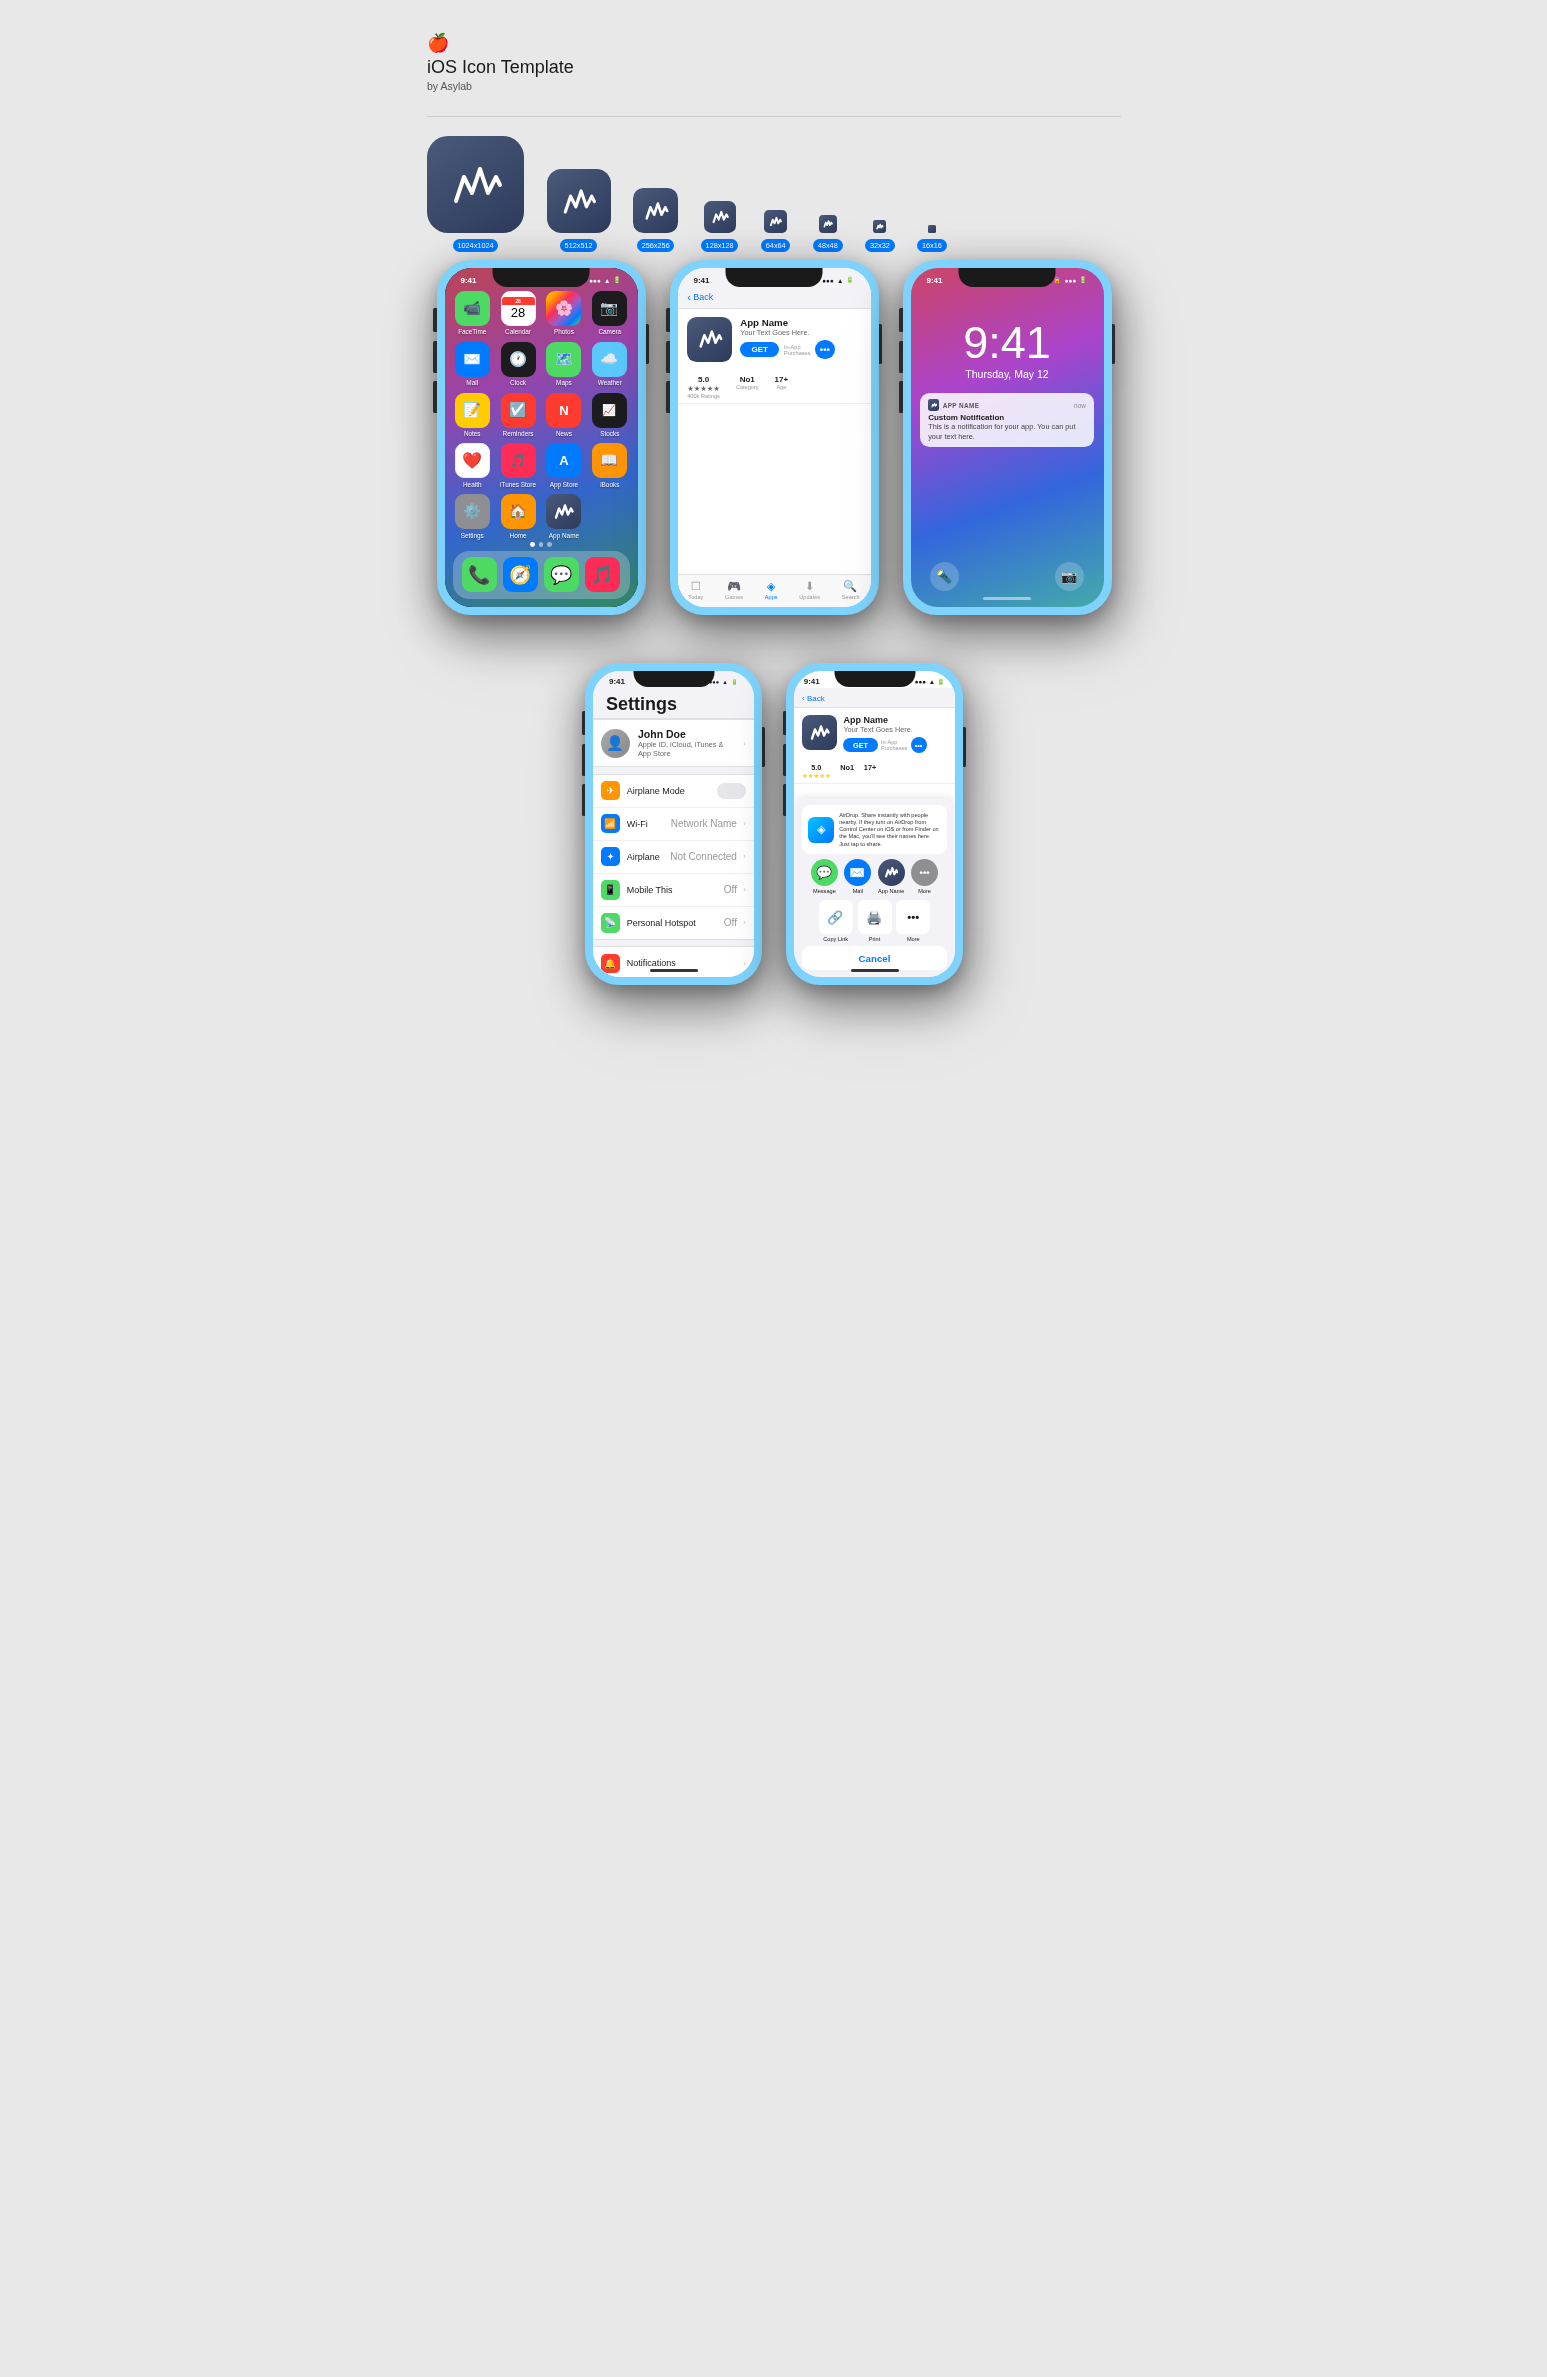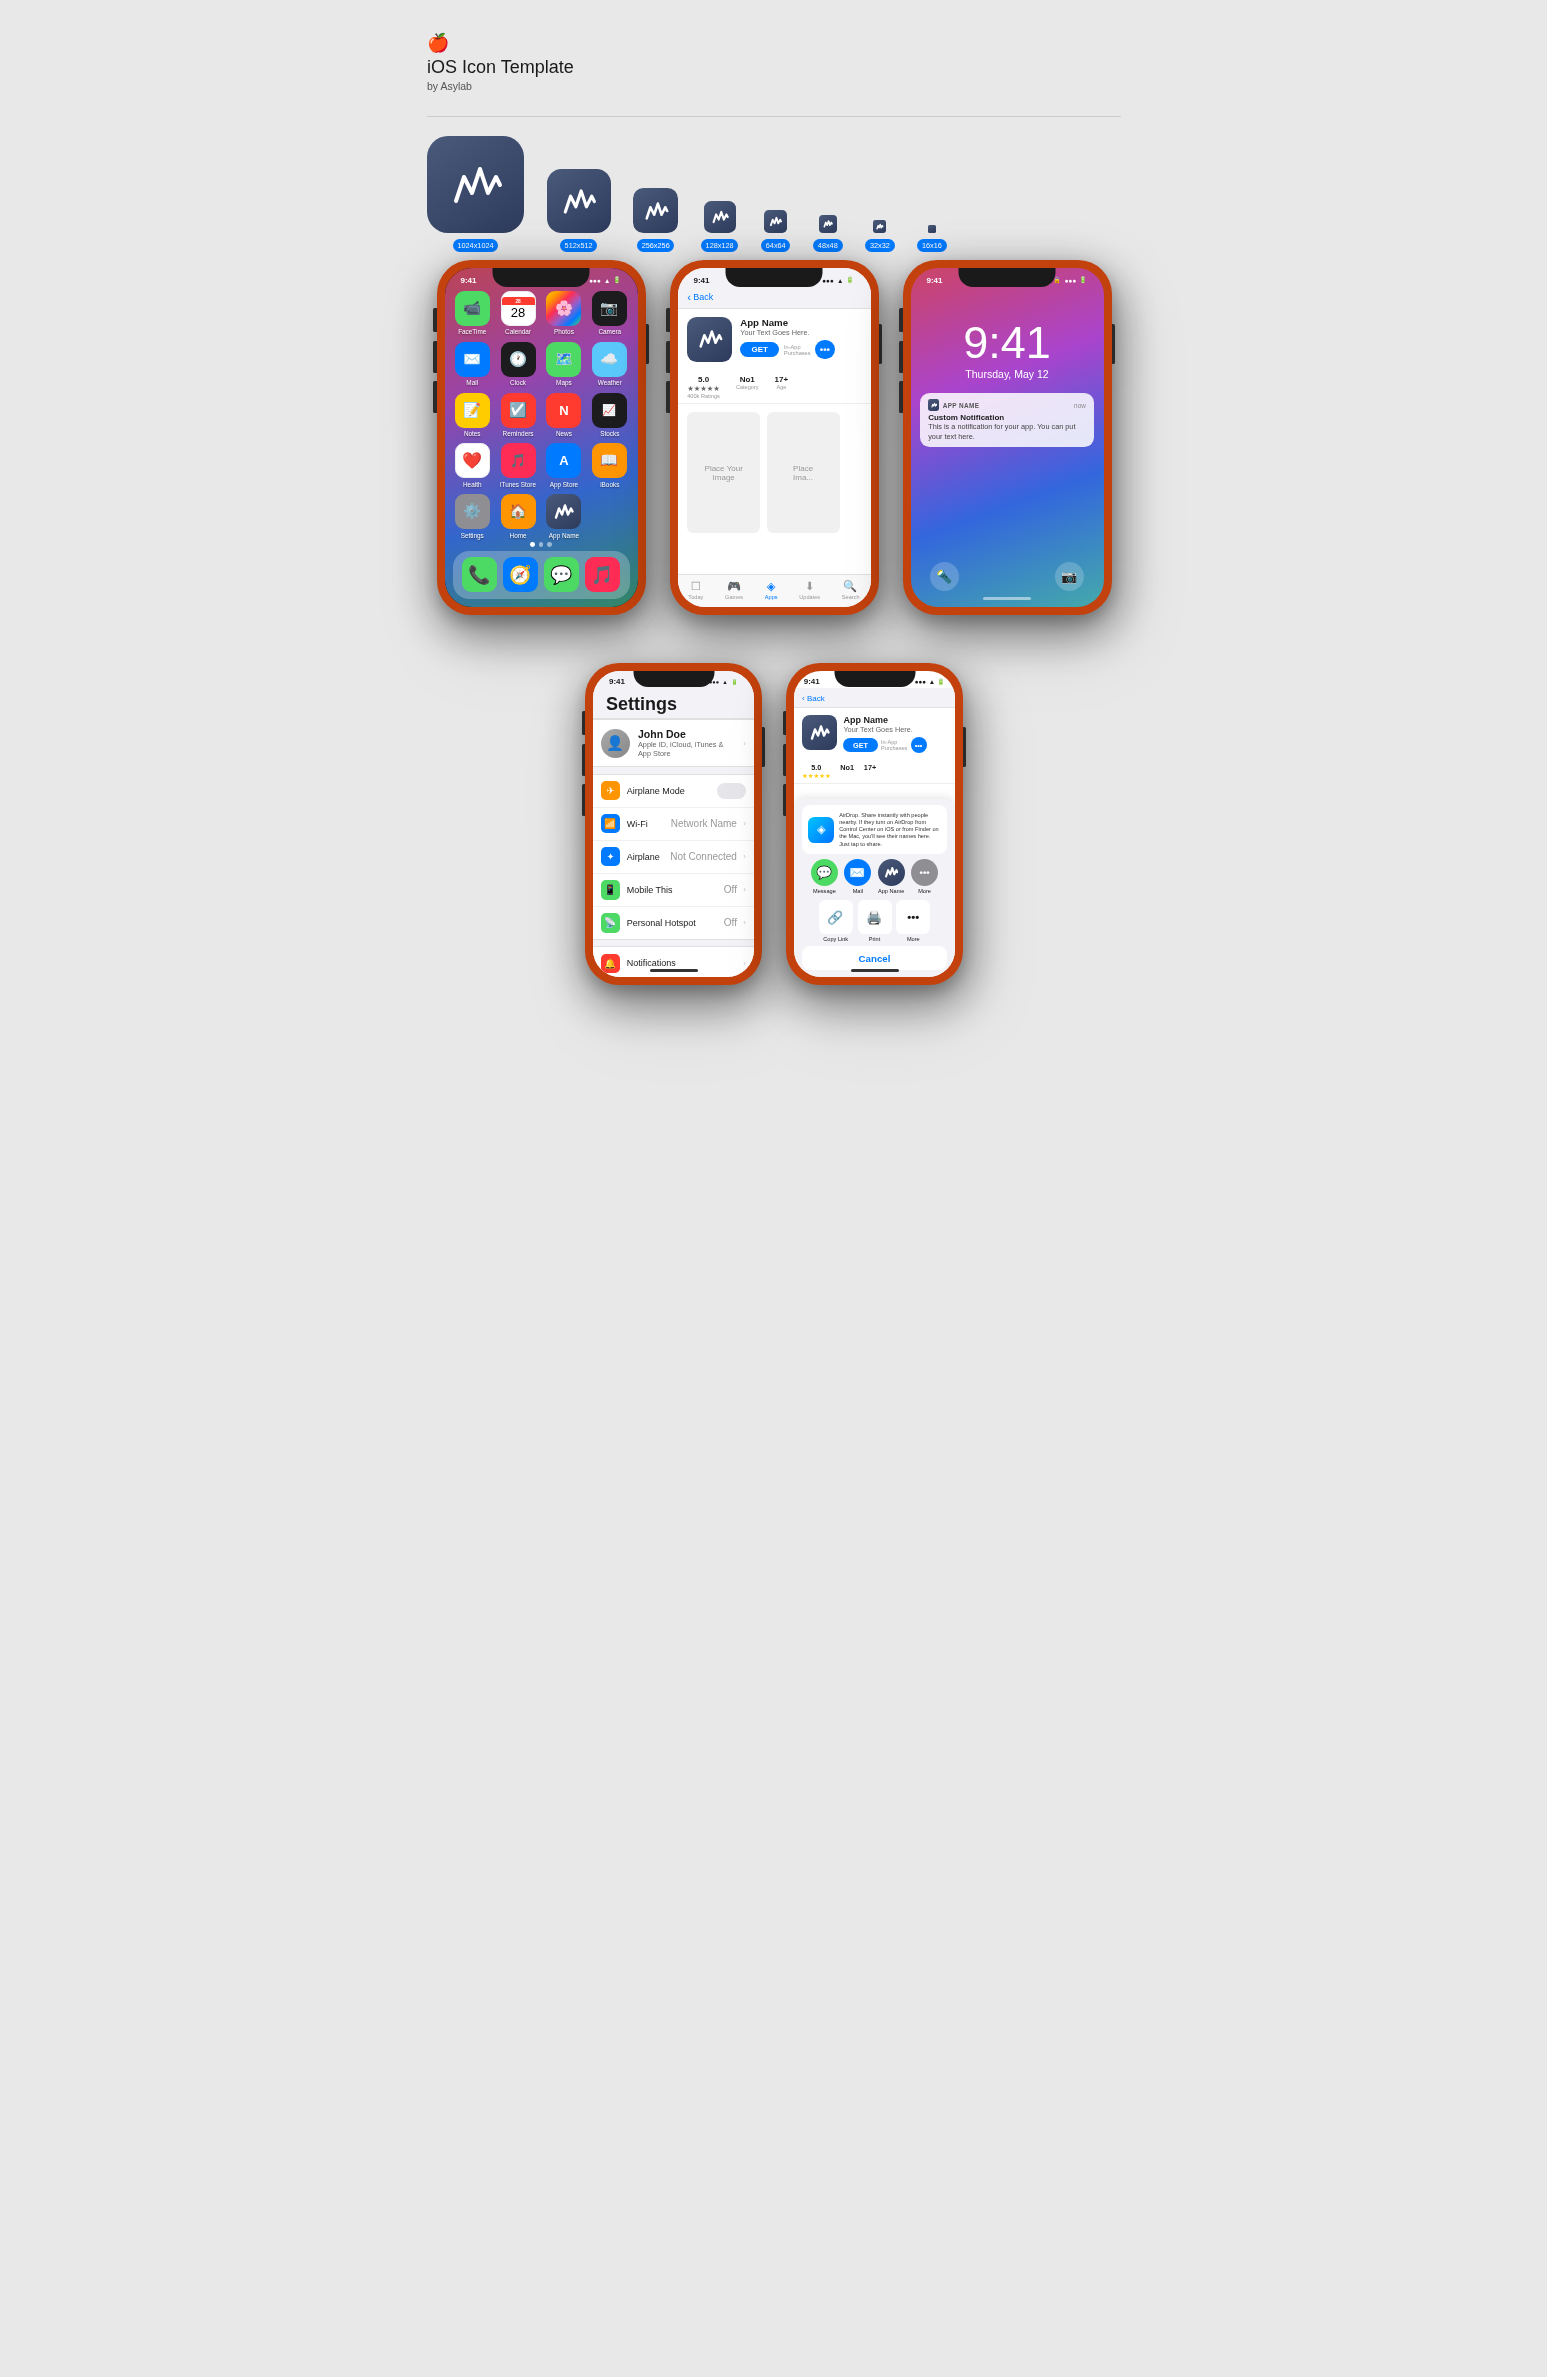--- a/index.html
+++ b/index.html
@@ -67,21 +67,21 @@
     }
     .phones-row-bottom {
       display: flex;
       justify-content: center;
       gap: 24px;
       flex-wrap: wrap;
     }
 
     
     .phone-mockup {
-      background: #c2410c;
+      background: #7dd3fc;
       border-radius: 34px;
       padding: 8px;
       box-shadow: 0 16px 48px rgba(0,0,0,0.35), 0 6.4px 16px rgba(0,0,0,0.2);
       position: relative;
     }
     .phone-screen {
       border-radius: 27px;
       overflow: hidden;
       position: relative;
     }
@@ -740,24 +740,20 @@
           <div class="rating-item">
             <div class="rating-num">No1</div>
             <div class="rating-label">Category</div>
           </div>
           <div class="rating-item">
             <div class="rating-num">17+</div>
             <div class="rating-label">Age</div>
           </div>
         </div>
 
-        <div class="screenshots-area">
-          <div class="screenshot-placeholder">Place Your<br>Image</div>
-          <div class="screenshot-placeholder">Place<br>Ima...</div>
-        </div>
 
         <div class="appstore-tabs">
           <div class="tab-item">
             <span class="tab-icon">☐</span>
             <span>Today</span>
           </div>
           <div class="tab-item">
             <span class="tab-icon">🎮</span>
             <span>Games</span>
           </div>

